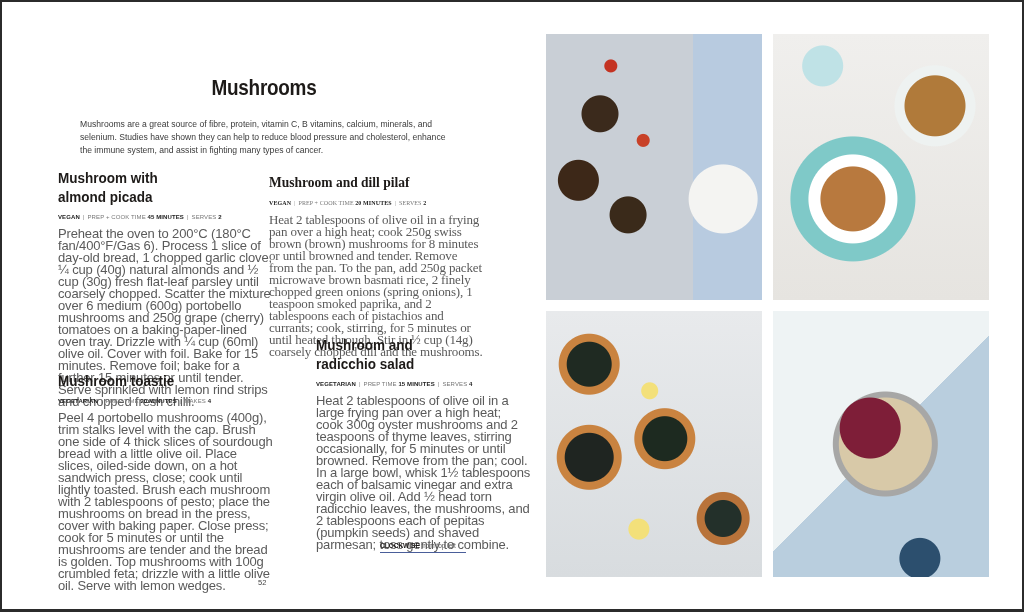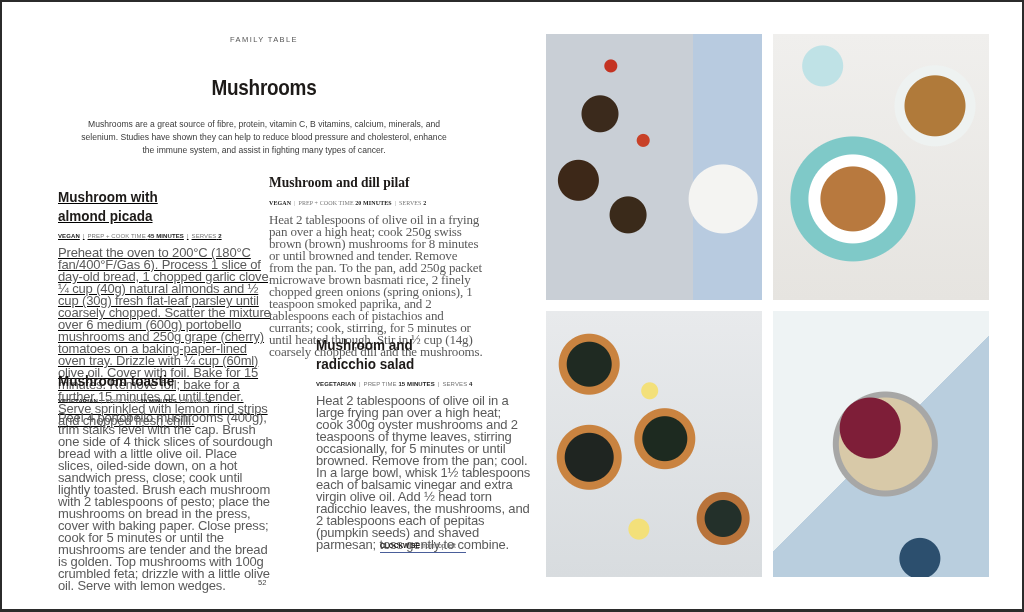--- a/index.html
+++ b/index.html
@@ -1,20 +1,20 @@
 <!DOCTYPE html>
 <html><head>
 <meta charset="utf-8">
 <style>
   html, body { margin:0; padding:0; }
   body { width:1024px; height:612px; background:#2b2b2b; overflow:hidden; position:relative; }
   .page { position:absolute; left:2px; top:2px; width:1020px; height:607px; background:#ffffff; overflow:hidden; }
   .kicker { position:absolute; left:0; width:524px; top:33px; text-align:center; font-family:"Liberation Sans", sans-serif; font-size:7.5px; letter-spacing:1.4px; color:#555; }
   .title { position:absolute; left:0; width:524px; top:73px; text-align:center; font-family:"Liberation Sans", sans-serif; font-weight:bold; font-size:22px; color:#1d1a18; letter-spacing:-0.3px; transform:scaleX(0.86); transform-origin:center; }
-  .intro { position:absolute; left:78px; width:368px; top:116px; text-align:center; font-family:"Liberation Sans", sans-serif; font-size:8.6px; line-height:13px; color:#3a3a3a; }
+  .intro { position:absolute; left:78px; width:368px; top:116px; font-family:"Liberation Sans", sans-serif; font-size:8.6px; line-height:13px; color:#3a3a3a; }
   .recipe { position:absolute; width:215px; font-family:"Liberation Sans", sans-serif; }
   .recipe h2 { margin:0; font-size:15px; line-height:19px; font-weight:bold; color:#1d1a18; letter-spacing:0px; transform:scaleX(0.9); transform-origin:left; white-space:nowrap; }
   .meta { margin-top:8px; font-size:6px; color:#777; letter-spacing:0.1px; white-space:nowrap; }
   .meta b { color:#222; }
   .meta .sep { margin:0 3px; color:#888; }
   .body { margin-top:8px; font-size:13px; line-height:12px; color:#5a5a5a; letter-spacing:-0.15px; }
   .caption { position:absolute; left:378px; top:540px; width:86px; font-family:"Liberation Sans", sans-serif; font-size:6.5px; color:#555; padding-bottom:3px; border-bottom:1.5px solid #4a5e9a; white-space:nowrap; }
   .caption b { color:#1d1a18; }
   .pagenum { position:absolute; left:256px; top:576px; font-family:Liberation Sans, sans-serif; font-size:7.5px; color:#444; }
   .photo { position:absolute; overflow:hidden; }
@@ -47,25 +47,24 @@
           radial-gradient(circle at 45% 44%, #7e1e38 0 30px, transparent 31px),
           radial-gradient(circle at 52% 50%, #d8c9a8 0 46px, #a7a7a6 47px 52px, transparent 53px),
           radial-gradient(circle at 68% 93%, #2c4f6e 0 20px, transparent 21px),
           linear-gradient(135deg, #eef3f4 0 50%, #b9cede 50% 100%); }
 </style>
 </head>
 <body>
 
 <div class="page">
 
-  <div class="kicker">FAMILY TABLE</div>
   <div class="title">Mushrooms</div>
   <div class="intro">Mushrooms are a great source of fibre, protein, vitamin C, B vitamins, calcium, minerals, and selenium. Studies have shown they can help to reduce blood pressure and cholesterol, enhance the immune system, and assist in fighting many types of cancer.</div>
 
-  <div class="recipe" style="left:56px; top:185px;text-decoration:underline;">
+  <div class="recipe" style="left:56px; top:166px;">
     <h2 style="white-space:normal; width:140px;">Mushroom with almond picada</h2>
     <div class="meta">
       <b>VEGAN</b><span class="sep">|</span><span>PREP + COOK TIME</span> <b>45 MINUTES</b><span class="sep">|</span><span>SERVES</span> <b>2</b>
     </div>
     <div class="body">Preheat the oven to 200°C (180°C fan/400°F/Gas 6). Process 1 slice of day-old bread, 1 chopped garlic clove, ¼ cup (40g) natural almonds and ½ cup (30g) fresh flat-leaf parsley until coarsely chopped. Scatter the mixture over 6 medium (600g) portobello mushrooms and 250g grape (cherry) tomatoes on a baking-paper-lined oven tray. Drizzle with ¼ cup (60ml) olive oil. Cover with foil. Bake for 15 minutes. Remove foil; bake for a further 15 minutes or until tender. Serve sprinkled with lemon rind strips and chopped fresh chilli.</div>
   </div>
 
   <div class="recipe" style="left:267px; top:171px;font-family:Liberation Serif, serif;">
     <h2>Mushroom and dill pilaf</h2>
     <div class="meta">

